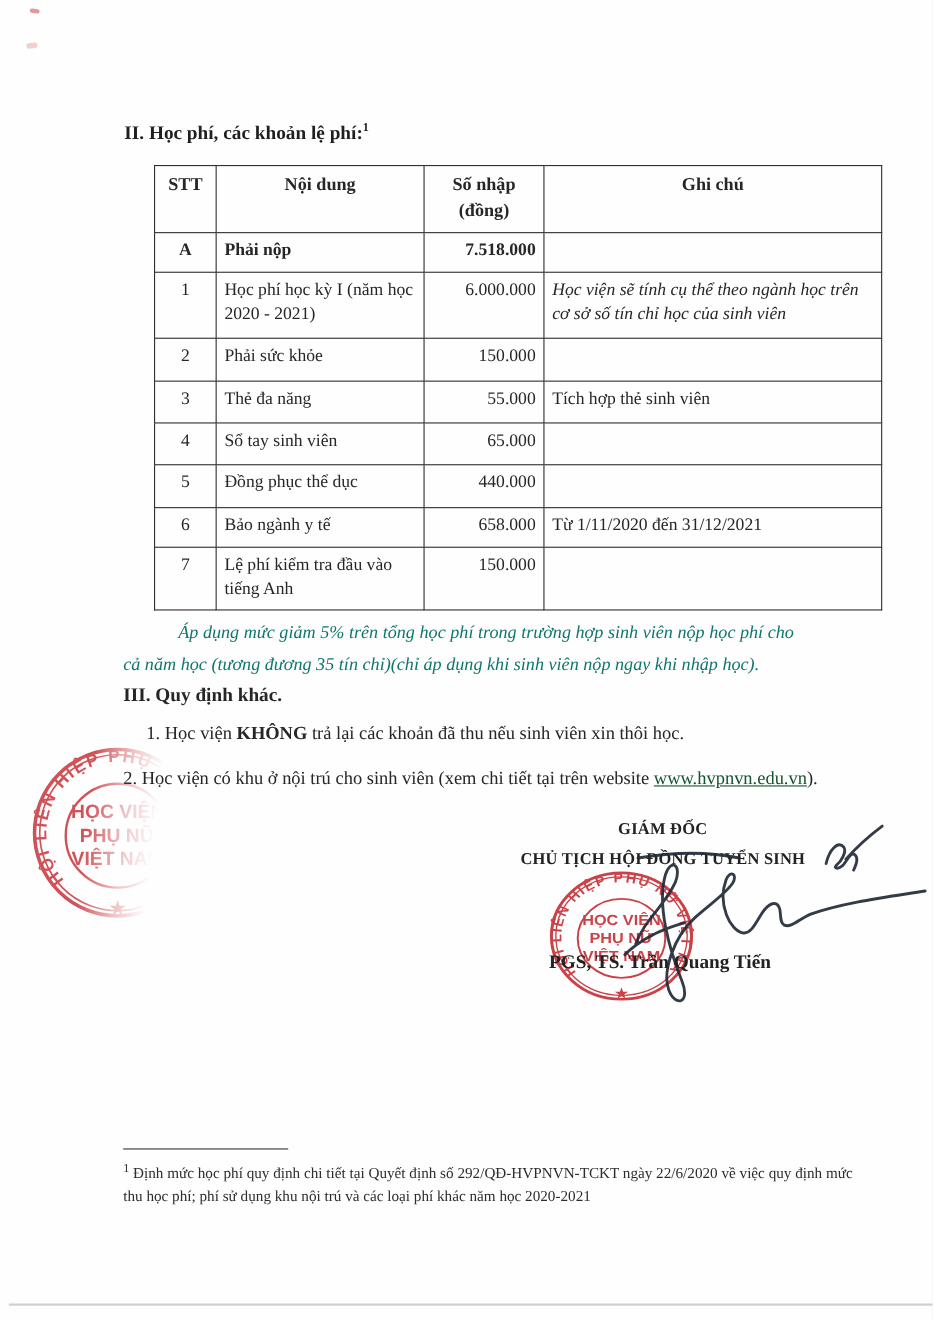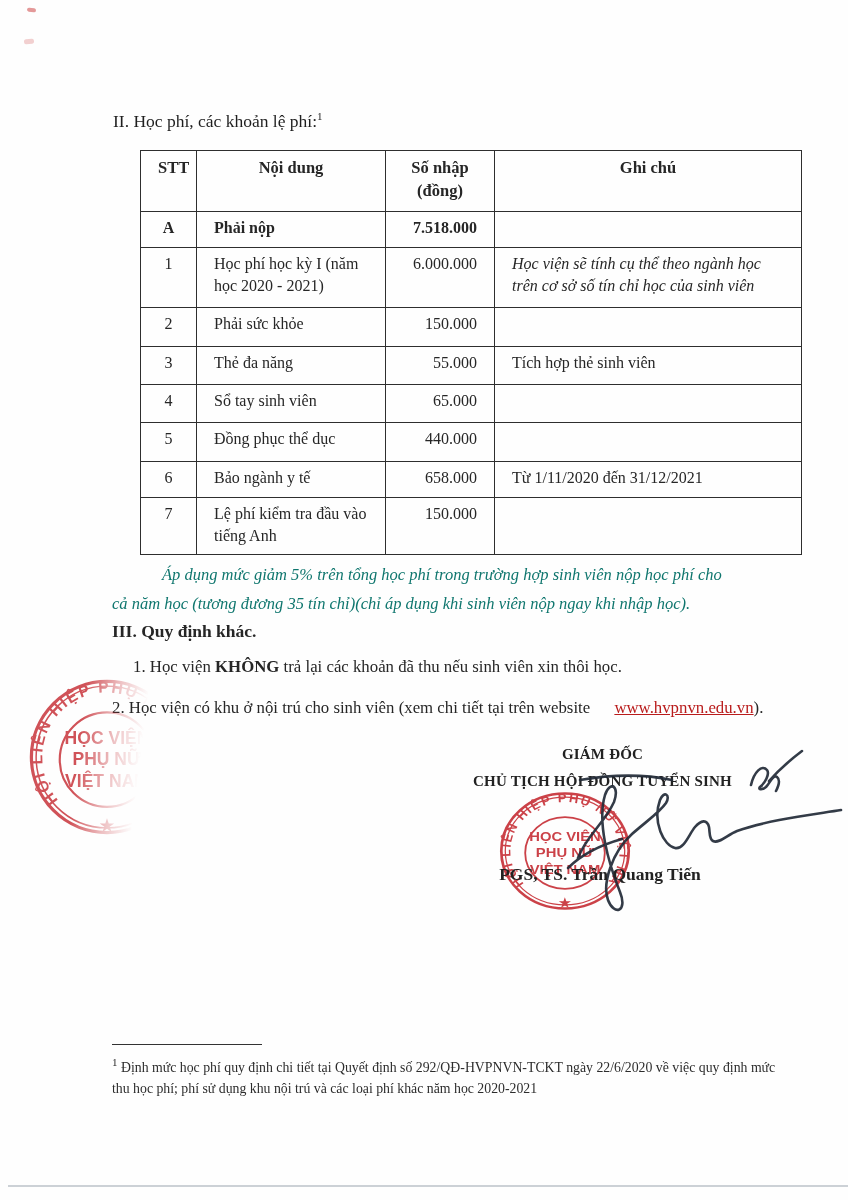--- a/index.html
+++ b/index.html
@@ -7,37 +7,37 @@
     position:relative;
     width:848px;height:1200px;
     margin:0 auto;
     background:#fefefe;
     font-family:"Liberation Serif","DejaVu Serif",serif;
     color:#262626;
     overflow:hidden;
   }
   .abs{position:absolute;}
   
-  .sec-title{font-size:17.5px;font-weight:normal;color:#1f1f1f;}
+  .sec-title{font-size:17.5px;font-weight:bold;color:#1f1f1f;}
   sup{font-size:11px;}
   
   table.fees{border-collapse:collapse;table-layout:fixed;width:661px;font-size:16px;line-height:1.4;color:#262626;}
-  table.fees td,table.fees th{border:1.6px solid #2e2e2e;vertical-align:top;padding:5px 17px;background:transparent;}
+  table.fees td,table.fees th{border:1.6px solid #2e2e2e;vertical-align:top;padding:5px 7px;background:transparent;}
   table.fees th{font-weight:bold;text-align:center;font-size:16.5px;}
   td.c-stt{text-align:center;}
   td.c-money{text-align:right;padding-right:10px;}
   tr.row-bold td{font-weight:bold;}
   td.ghi-italic{font-style:italic;}
   
   .note{font-size:16.5px;font-style:italic;line-height:29px;color:#0f766e;}
   .note .l1{text-indent:50px;}
   
   .body-line{font-size:16.8px;color:#262626;}
   .bold{font-weight:bold;}
-  .weblink{text-decoration:underline;color:#b91c1c;margin-left:20px;}
+  .weblink{text-decoration:underline;color:#14532d;}
   
   .sig-title{font-size:15px;font-weight:bold;text-align:center;color:#222;letter-spacing:.2px;}
   .sig-name{font-size:17.5px;font-weight:bold;text-align:center;color:#222;}
   
   .fn-rule{border-top:1.6px solid #333;}
   .footnote{font-size:13.8px;line-height:21px;color:#2c2c2c;}
   
   .stamp{opacity:.88;}
   .stamp-left{
     opacity:.8;

